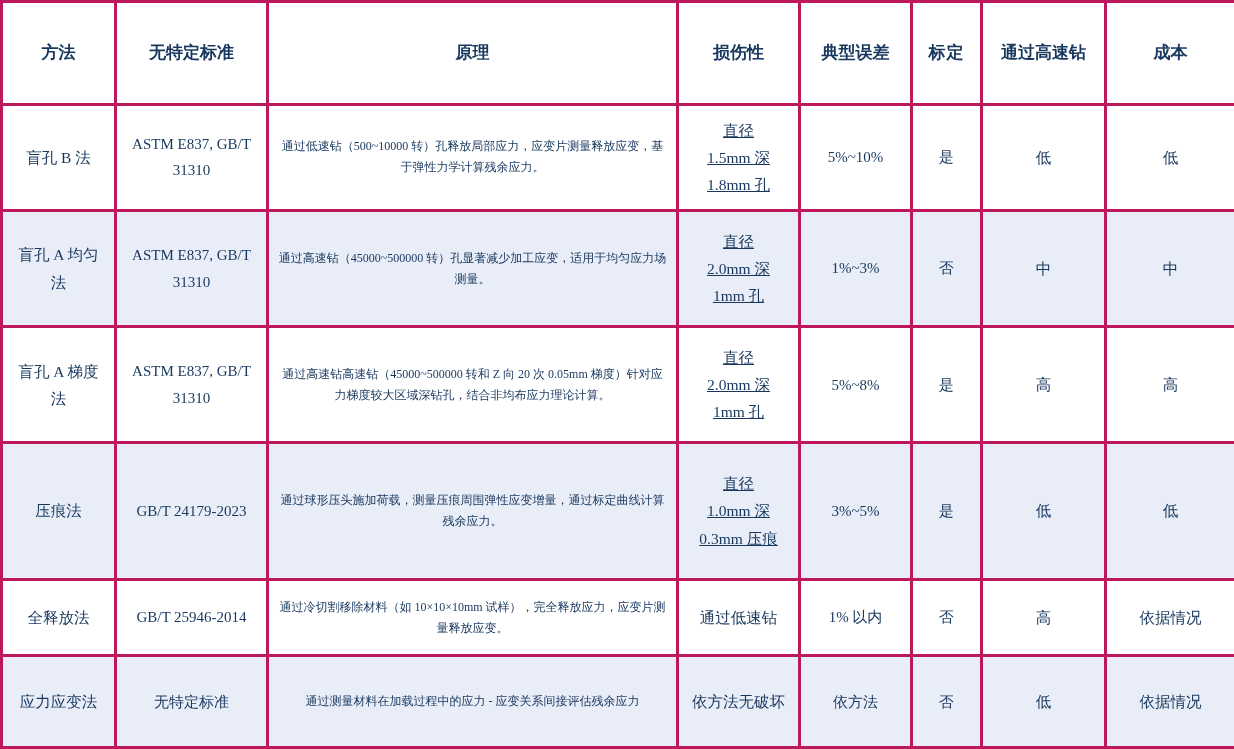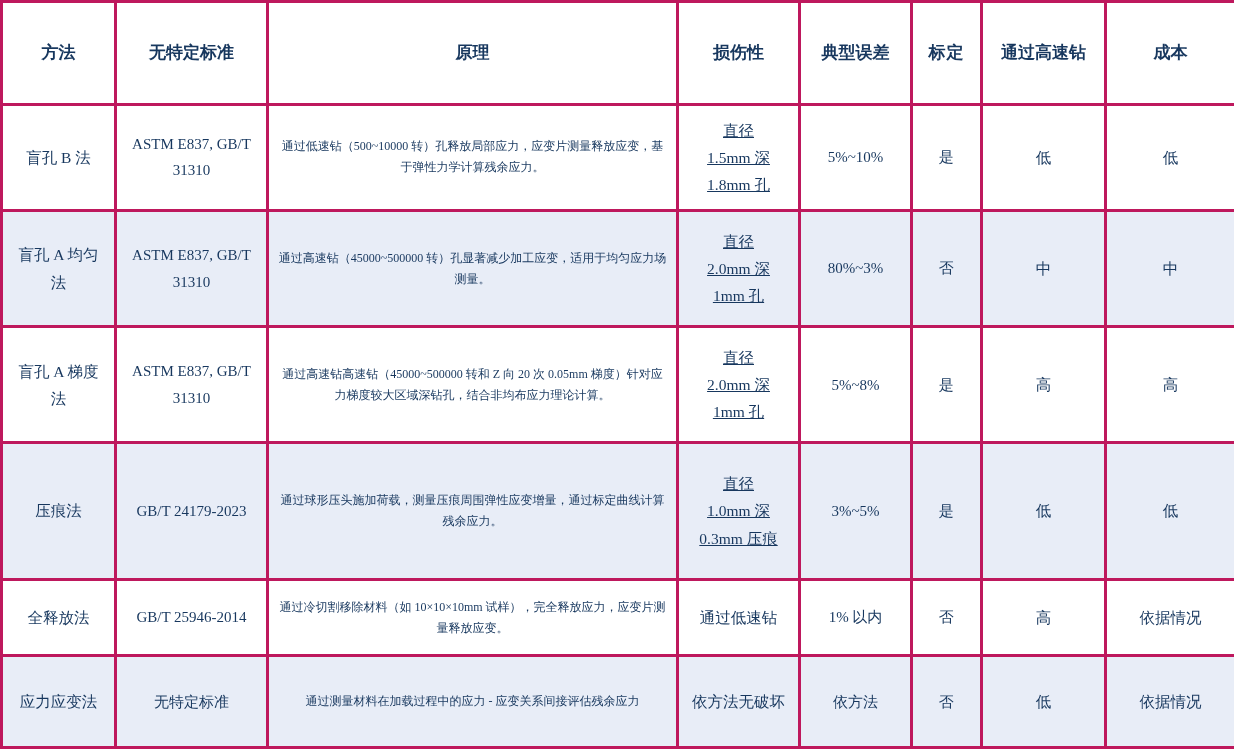--- a/index.html
+++ b/index.html
@@ -120,21 +120,21 @@
         <td>低</td>
         <td>低</td>
       </tr>
       <tr class="row-a1 alt">
         <td class="method">盲孔 A 均匀法</td>
         <td class="standard">ASTM E837, GB/T 31310</td>
         <td class="principle">通过高速钻（45000~500000 转）孔显著减少加工应变，适用于均匀应力场测量。</td>
         <td class="nowrap-cell">直径
 2.0mm 深
 1mm 孔</td>
-        <td class="error">80%~3%</td>
+        <td class="error">1%~3%</td>
         <td class="calib">否</td>
         <td>中</td>
         <td>中</td>
       </tr>
       <tr class="row-a2">
         <td class="method">盲孔 A 梯度法</td>
         <td class="standard">ASTM E837, GB/T 31310</td>
         <td class="principle">通过高速钻高速钻（45000~500000 转和 Z 向 20 次 0.05mm 梯度）针对应力梯度较大区域深钻孔，结合非均布应力理论计算。</td>
         <td class="nowrap-cell">直径
 2.0mm 深

